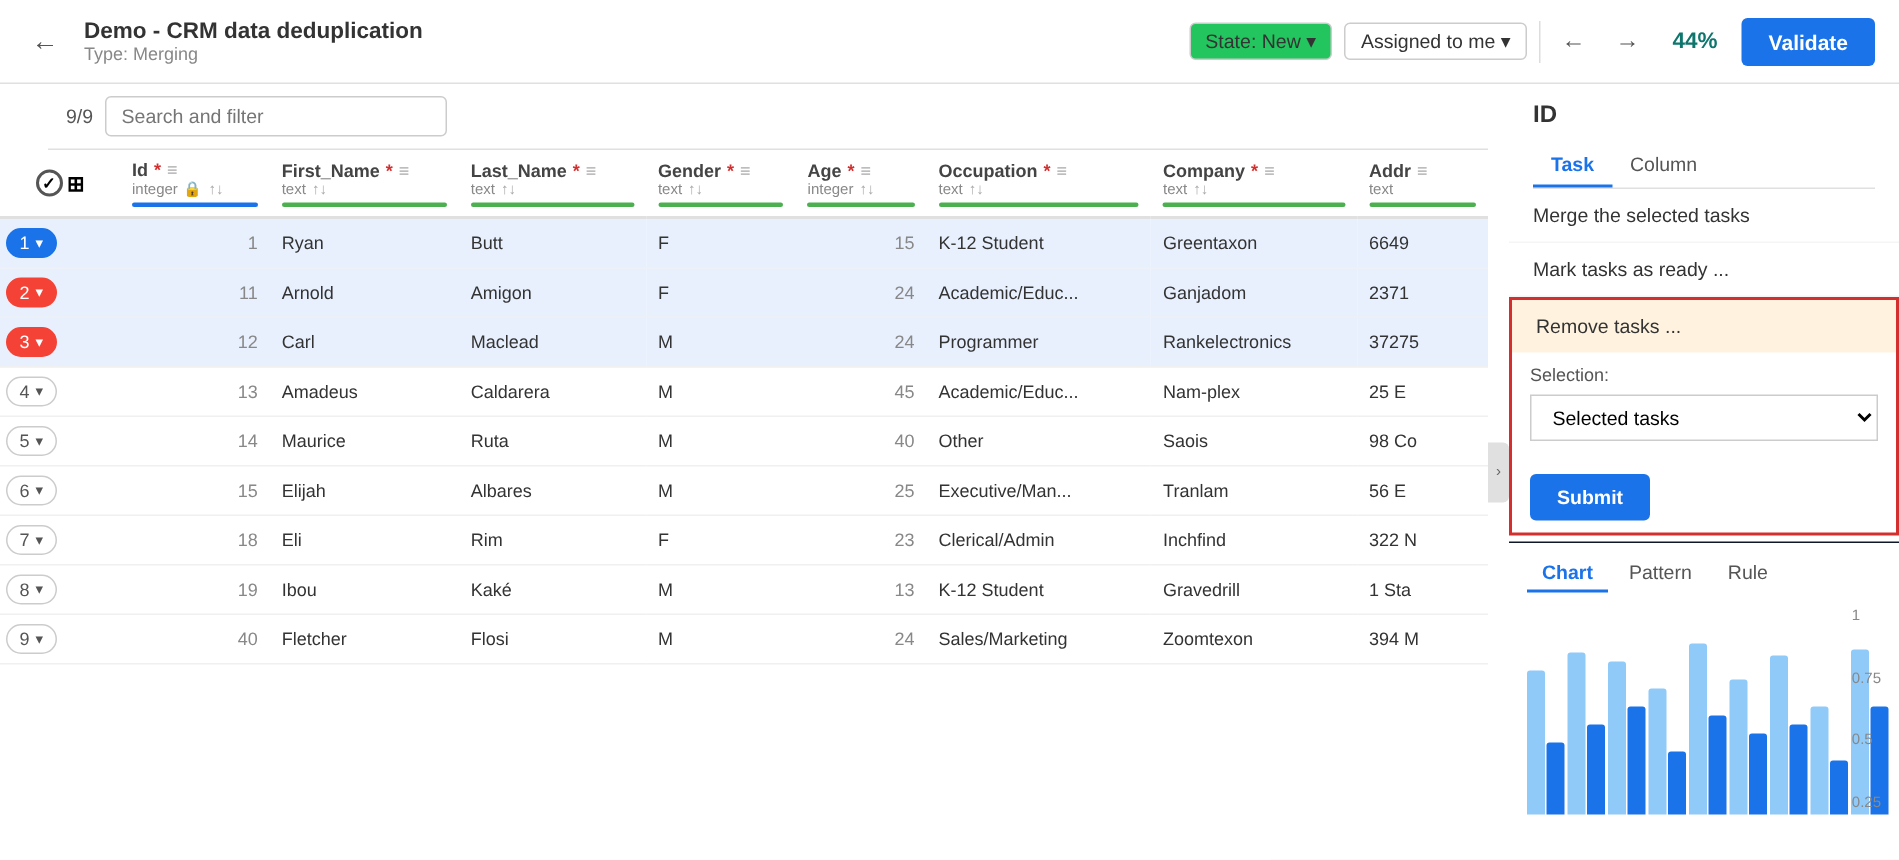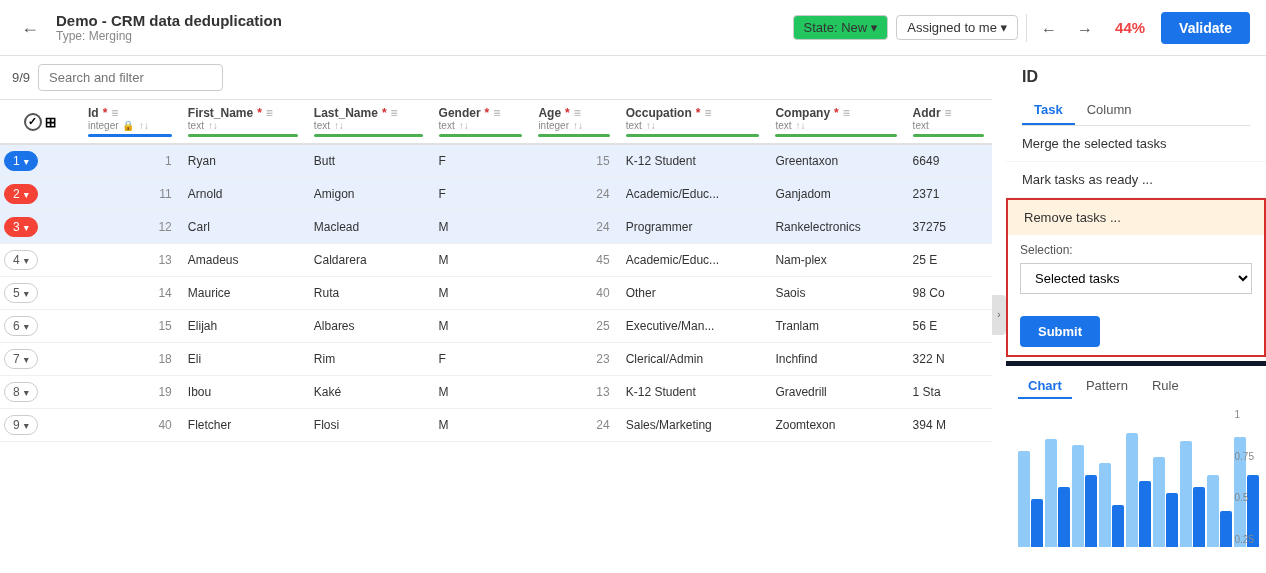--- a/index.html
+++ b/index.html
@@ -11,28 +11,28 @@
     .header { display: flex; align-items: center; padding: 8px 16px; border-bottom: 1px solid #e0e0e0; background: #fff; height: 56px; gap: 12px; }
     .back-btn { width: 28px; height: 28px; display: flex; align-items: center; justify-content: center; cursor: pointer; color: #555; font-size: 18px; }
     .header-title { flex: 1; }
     .header-title .title { font-weight: bold; font-size: 15px; color: #333; }
     .header-title .subtitle { font-size: 12px; color: #888; }
     .header-right { display: flex; align-items: center; gap: 8px; }
     .state-btn { border: 1px solid #ccc; border-radius: 4px; padding: 4px 10px; background: #22c55e; cursor: pointer; font-size: 13px; color: #333; }
     .assigned-btn { border: 1px solid #ccc; border-radius: 4px; padding: 4px 10px; background: #fff; cursor: pointer; font-size: 13px; color: #333; }
     .divider-v { width: 1px; height: 28px; background: #ddd; }
     .nav-btn { width: 28px; height: 28px; display: flex; align-items: center; justify-content: center; cursor: pointer; color: #555; font-size: 16px; }
-    .progress-pct { font-size: 15px; font-weight: bold; color: #ef4444; margin: 0 8px; }
+    .progress-pct { font-size: 15px; font-weight: bold; color: #0f766e; margin: 0 8px; }
     .validate-btn { background: #1a73e8; color: #fff; border: none; border-radius: 4px; padding: 8px 18px; cursor: pointer; font-size: 14px; font-weight: bold; }
 
     
     .main-layout { display: flex; flex: 1; overflow: hidden; }
-    .panel-top { padding: 8px 12px; border-bottom: 1px solid #e0e0e0; display: flex; align-items: center; gap: 8px; }
+    .panel-top { padding: 8px 12px; border-bottom: 1px solid #e0e0e0; display: flex; align-items: center; gap: 8px; margin-left: 32px; }
     .record-count { font-size: 13px; color: #555; }
-    .search-bar { width: 185px; border: 1px solid #ccc; border-radius: 4px; padding: 5px 10px; font-size: 13px; color: #000000; background: #fff; }
+    .search-bar { width: 228px; border: 1px solid #ccc; border-radius: 4px; padding: 5px 10px; font-size: 13px; color: #000000; background: #fff; }
 
     
     .table-wrapper { flex: 1; overflow: auto; }
     table { width: 100%; border-collapse: collapse; font-size: 12px; }
     thead tr th { background: #fff; border-bottom: 2px solid #e0e0e0; padding: 6px 8px; text-align: left; white-space: nowrap; position: sticky; top: 0; z-index: 2; }
     .col-header-top { display: flex; align-items: center; gap: 4px; font-weight: 600; color: #444; font-size: 12px; }
     .col-header-type { font-size: 10px; color: #888; font-weight: normal; display: flex; align-items: center; gap: 4px; }
     .sort-icon { color: #aaa; font-size: 10px; cursor: pointer; }
     .col-underline { height: 3px; background: #4caf50; margin-top: 3px; border-radius: 2px; }
     .col-underline-blue { background: #1a73e8; }
@@ -361,21 +361,21 @@
             <select class="selection-dropdown">
               <option>Selected tasks</option>
               <option>All tasks</option>
               <option>Ready tasks</option>
             </select>
             <br>
             <button class="submit-btn">Submit</button>
           </div>
         </div>
 
-        <div style="border-top:5px solid #0f172a;margin-top:4px;padding:8px 12px;">
+        <div style="border-top:1px solid #0f172a;margin-top:4px;padding:8px 12px;">
           <div class="bottom-tabs">
             <div class="bottom-tab active">Chart</div>
             <div class="bottom-tab">Pattern</div>
             <div class="bottom-tab">Rule</div>
           </div>
           <div style="position:relative;height:140px;display:flex;align-items:flex-end;gap:2px;padding-right:28px;" id="chart-area">
 
             <div style="display: flex; align-items: flex-end; gap: 1px;">
                 <div style="width: 12px; height: 96px; background: rgb(144, 202, 249); border-radius: 2px 2px 0px 0px;"></div>
                 <div style="width: 12px; height: 48px; background: rgb(26, 115, 232); border-radius: 2px 2px 0px 0px;"></div>

